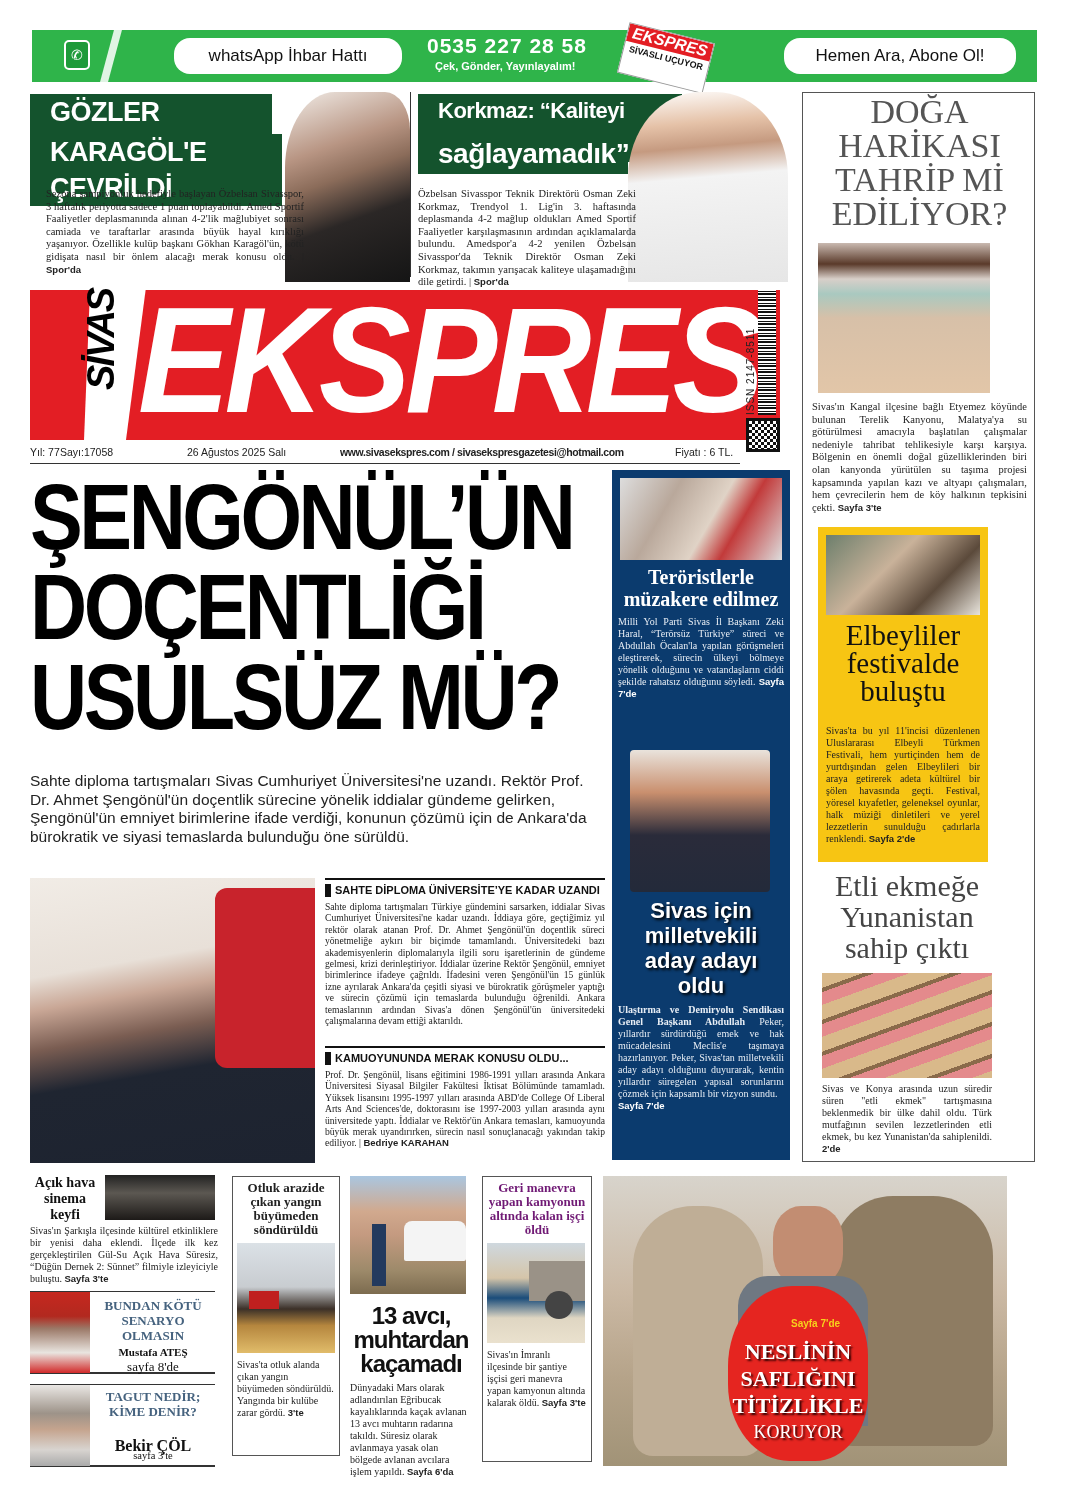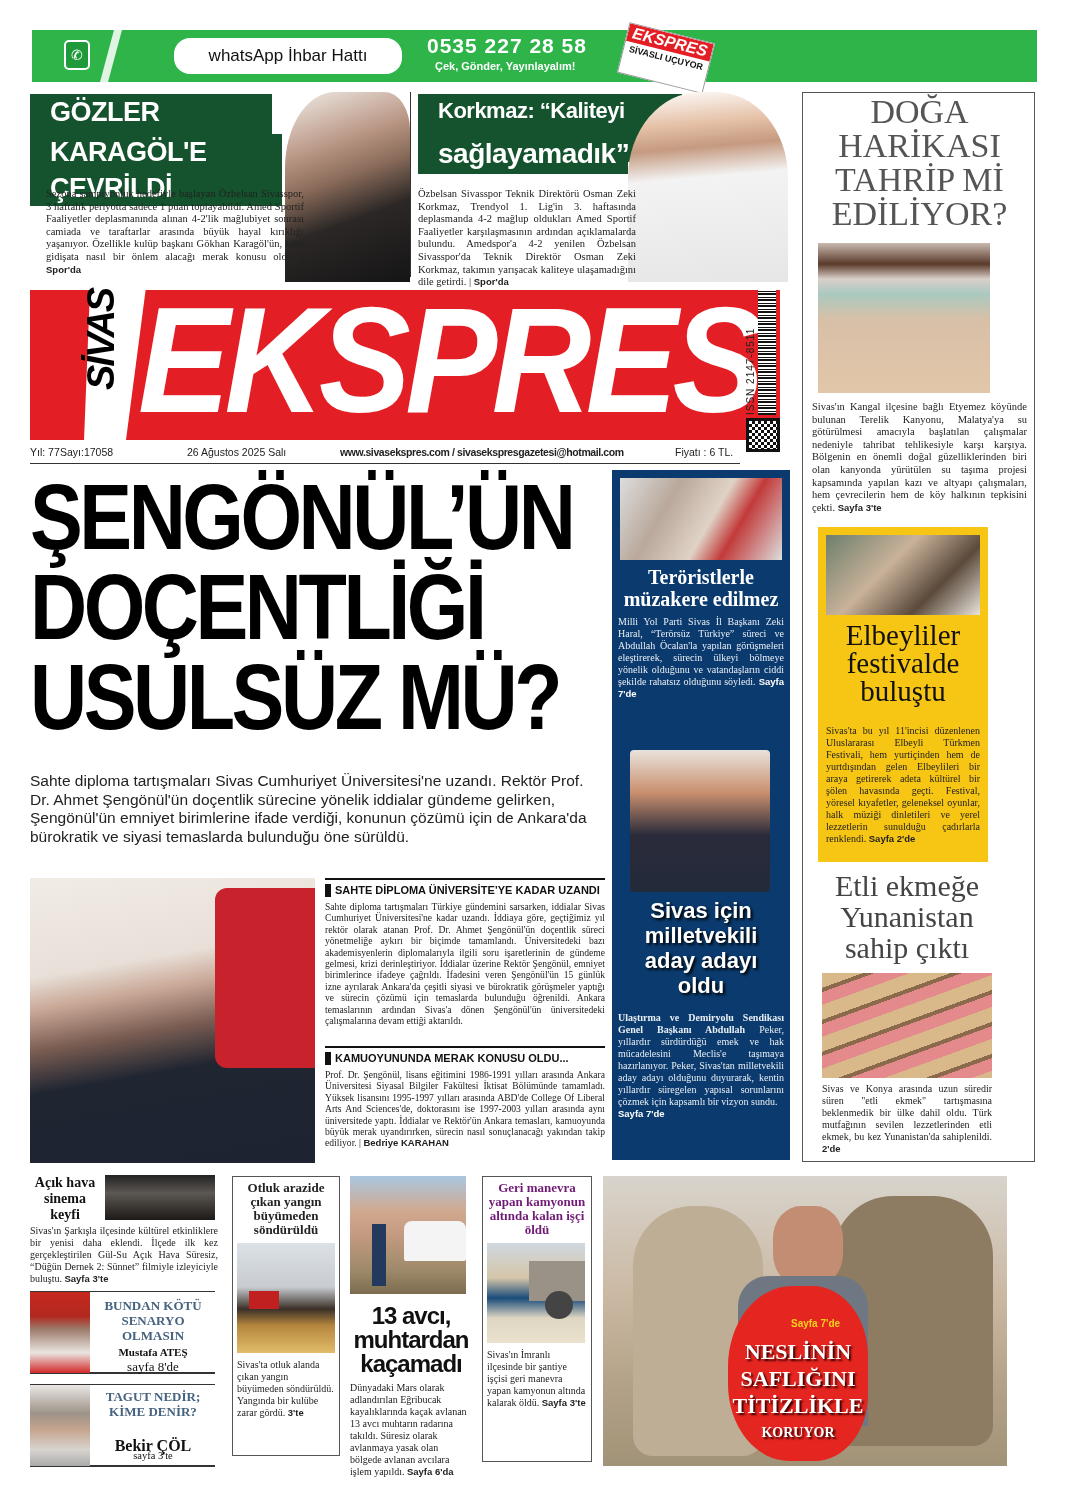--- a/index.html
+++ b/index.html
@@ -29,20 +29,21 @@
 <div id="banner" class="abs">
   <div class="abs" style="left:32px;top:10px;width:26px;height:30px;background:#1e9a3a;border-radius:5px;border:2px solid #fff;display:flex;align-items:center;justify-content:center;color:#fff;font-size:14px;font-family:'DejaVu Sans',sans-serif">✆</div>
   <div class="abs" style="left:75px;top:0;width:8px;height:52px;background:#fff;opacity:.85;transform:skewX(-15deg)"></div>
   <div class="pill" style="left:142px;width:228px;font-size:17px">whatsApp İhbar Hattı</div>
   <div class="abs sans" style="left:395px;top:4px;font-size:21px;font-weight:bold;color:#fff;letter-spacing:1px">0535 227 28 58</div>
   <div class="abs sans" style="left:403px;top:30px;font-size:11px;font-weight:bold;color:#fff">Çek, Gönder, Yayınlayalım!</div>
   <div class="abs" style="left:590px;top:2px;width:88px;height:52px;background:#fff;transform:rotate(14deg);border:1px solid #999;overflow:hidden">
     <div class="sans" style="background:#e31e24;color:#fff;font-weight:900;font-size:16px;text-align:center;font-style:italic">EKSPRES</div>
     <div class="sans" style="font-size:9px;font-weight:900;text-align:center;color:#111;margin-top:2px">SİVASLI UÇUYOR</div>
   </div>
+  <div class="pill" style="left:752px;width:232px;font-size:17px">Hemen Ara, Abone Ol!</div>
 </div>
 
 <div class="abs" style="left:30px;top:92px;width:380px;height:190px">
   <div class="blue-hd" style="position:absolute;left:0;top:2px;font-size:27px;line-height:36px;width:242px">GÖZLER BAŞKAN</div>
   <div class="blue-hd" style="position:absolute;left:0;top:42px;font-size:27px;line-height:36px;width:252px">KARAGÖL'E ÇEVRİLDİ</div>
   <div class="photo" style="left:255px;top:0;width:125px;height:190px;background:linear-gradient(160deg,#f2ede8 0%,#b89583 30%,#8b6c5a 45%,#2b2726 65%,#151515 100%);border-radius:40% 20% 0 0"></div>
   <div class="body-txt abs" style="left:16px;top:96px;width:258px">
     <span>Sezona şampiyonluk hedefiyle başlayan Özbelsan Sivasspor, 3 haftalık periyotta sadece 1 puan toplayabildi. Amed Sportif Faaliyetler deplasmanında alınan 4-2'lik mağlubiyet sonrası camiada ve taraftarlar arasında büyük hayal kırıklığı yaşanıyor. Özellikle kulüp başkanı Gökhan Karagöl'ün, kötü gidişata nasıl bir önlem alacağı merak konusu oldu. |</span>
     <span class="ref">Spor'da</span>
   </div>
@@ -137,21 +138,21 @@
 <div class="abs" style="left:618px;top:566px;width:166px">
   <div class="serif" style="font-size:20px;line-height:22px;font-weight:bold;color:#fff;text-align:center">Teröristlerle müzakere edilmez</div>
   <div class="body-txt" style="margin-top:6px;color:#e8eef5;font-size:10px;line-height:12px">
     <span>Milli Yol Parti Sivas İl Başkanı Zeki Haral, “Terörsüz Türkiye” süreci ve Abdullah Öcalan'la yapılan görüşmeleri eleştirerek, sürecin ülkeyi bölmeye yönelik olduğunu ve vatandaşların ciddi şekilde rahatsız olduğunu söyledi.</span>
     <span class="ref" style="color:#fff">Sayfa 7'de</span>
   </div>
 </div>
 <div class="photo" style="left:630px;top:750px;width:140px;height:142px;background:linear-gradient(180deg,#e9e3dc 0%,#c98f6e 30%,#2a2b3a 60%,#232a3a 100%);border-radius:4px"></div>
 <div class="abs" style="left:618px;top:898px;width:166px">
   <div class="sans" style="font-size:22px;line-height:25px;font-weight:900;color:#fff;text-align:center;text-shadow:2px 2px 3px #000;padding:0 14px">Sivas için milletvekili aday adayı oldu</div>
-  <div class="body-txt" style="margin-top:14px;color:#e8eef5;font-size:10px;line-height:12px">
+  <div class="body-txt" style="margin-top:6px;color:#e8eef5;font-size:10px;line-height:12px">
     <span style="font-weight:bold">Ulaştırma ve Demiryolu Sendikası Genel Başkanı Abdullah</span>
     <span>Peker, yıllardır sürdürdüğü emek ve hak mücadelesini Meclis'e taşımaya hazırlanıyor. Peker, Sivas'tan milletvekili aday adayı olduğunu duyurarak, kentin yıllardır süregelen yapısal sorunlarını çözmek için kapsamlı bir vizyon sundu.</span><br>
     <span class="ref" style="color:#fff">Sayfa 7'de</span>
   </div>
 </div>
 
 <div class="abs" style="left:30px;top:1175px;width:195px">
   <div class="serif" style="position:absolute;left:0;top:0;width:70px;font-size:14px;line-height:16px;font-weight:bold;text-align:center">Açık hava sinema keyfi</div>
   <div class="photo" style="left:75px;top:0;width:110px;height:45px;background:linear-gradient(180deg,#222 0%,#5c5852 40%,#1d1a18 100%)"></div>
   <div class="body-txt" style="position:absolute;top:50px;font-size:10px;line-height:12px;width:188px">
@@ -213,15 +214,15 @@
   <div style="position:absolute;left:30px;top:30px;width:130px;height:250px;background:#bfae96;border-radius:60px 60px 20px 20px"></div>
   <div style="position:absolute;left:230px;top:20px;width:160px;height:250px;background:#8e7c62;border-radius:60px 60px 20px 20px"></div>
   <div style="position:absolute;left:170px;top:30px;width:70px;height:80px;background:#c28d72;border-radius:40%"></div>
   <div style="position:absolute;left:135px;top:100px;width:130px;height:150px;background:#6f7882;border-radius:30px 30px 0 0"></div>
   <div class="abs" style="left:125px;top:110px;width:140px;height:175px;background:#e52520;border-radius:46% 40% 38% 44%"></div>
   <div class="abs sans" style="left:188px;top:142px;font-size:10px;font-weight:bold;color:#f7d21c">Sayfa 7'de</div>
   <div class="abs" style="left:125px;top:162px;width:140px;text-align:center">
     <div class="serif" style="font-size:22px;line-height:27px;font-weight:900;color:#fff;text-shadow:2px 2px 2px #300">NESLİNİN</div>
     <div class="serif" style="font-size:22px;line-height:27px;font-weight:900;color:#fff;text-shadow:2px 2px 2px #300">SAFLIĞINI</div>
     <div class="serif" style="font-size:22px;line-height:27px;font-weight:900;color:#fff;text-shadow:2px 2px 2px #300">TİTİZLİKLE</div>
-    <div class="serif" style="font-size:14px;line-height:27px;font-weight:700;color:#fff;text-shadow:2px 2px 2px #300">KORUYOR</div>
+    <div class="serif" style="font-size:18px;line-height:27px;font-weight:400;color:#fff;text-shadow:2px 2px 2px #300">KORUYOR</div>
   </div>
 </div>
 
 </body></html>

